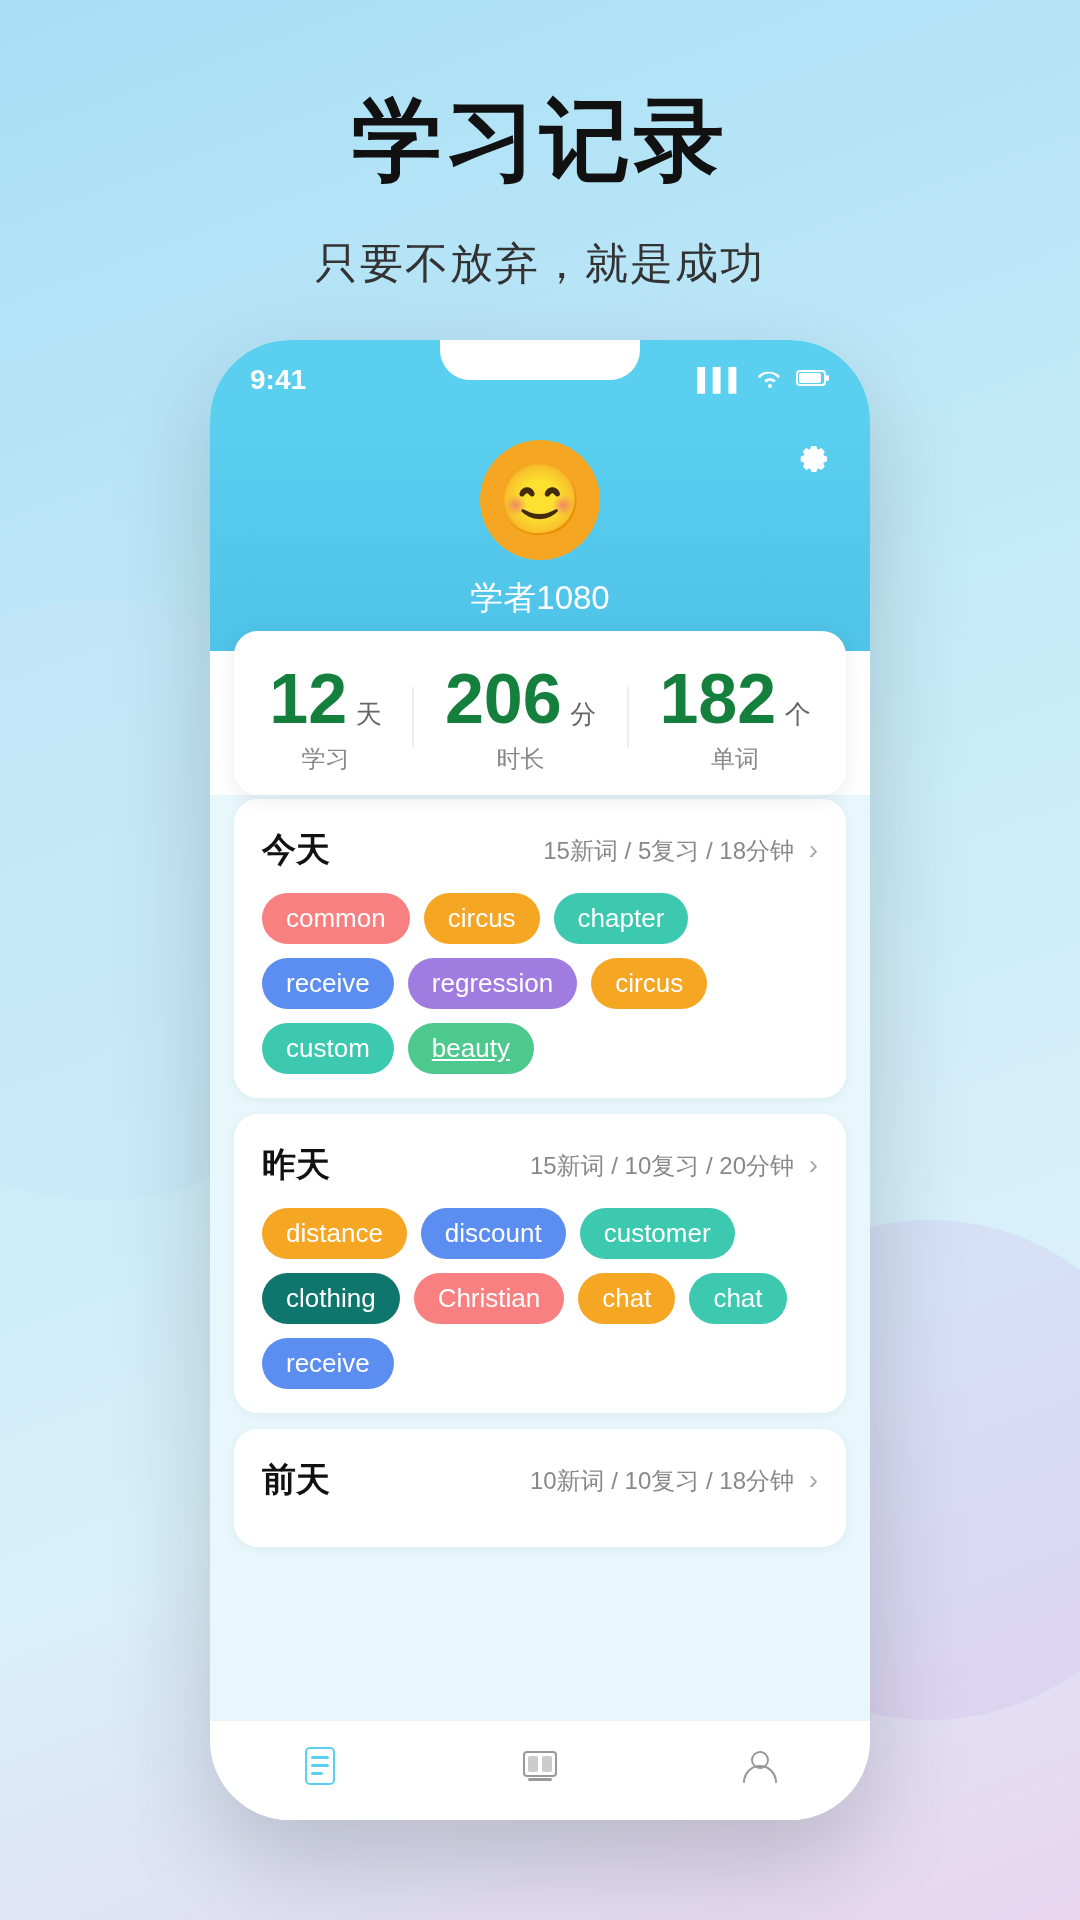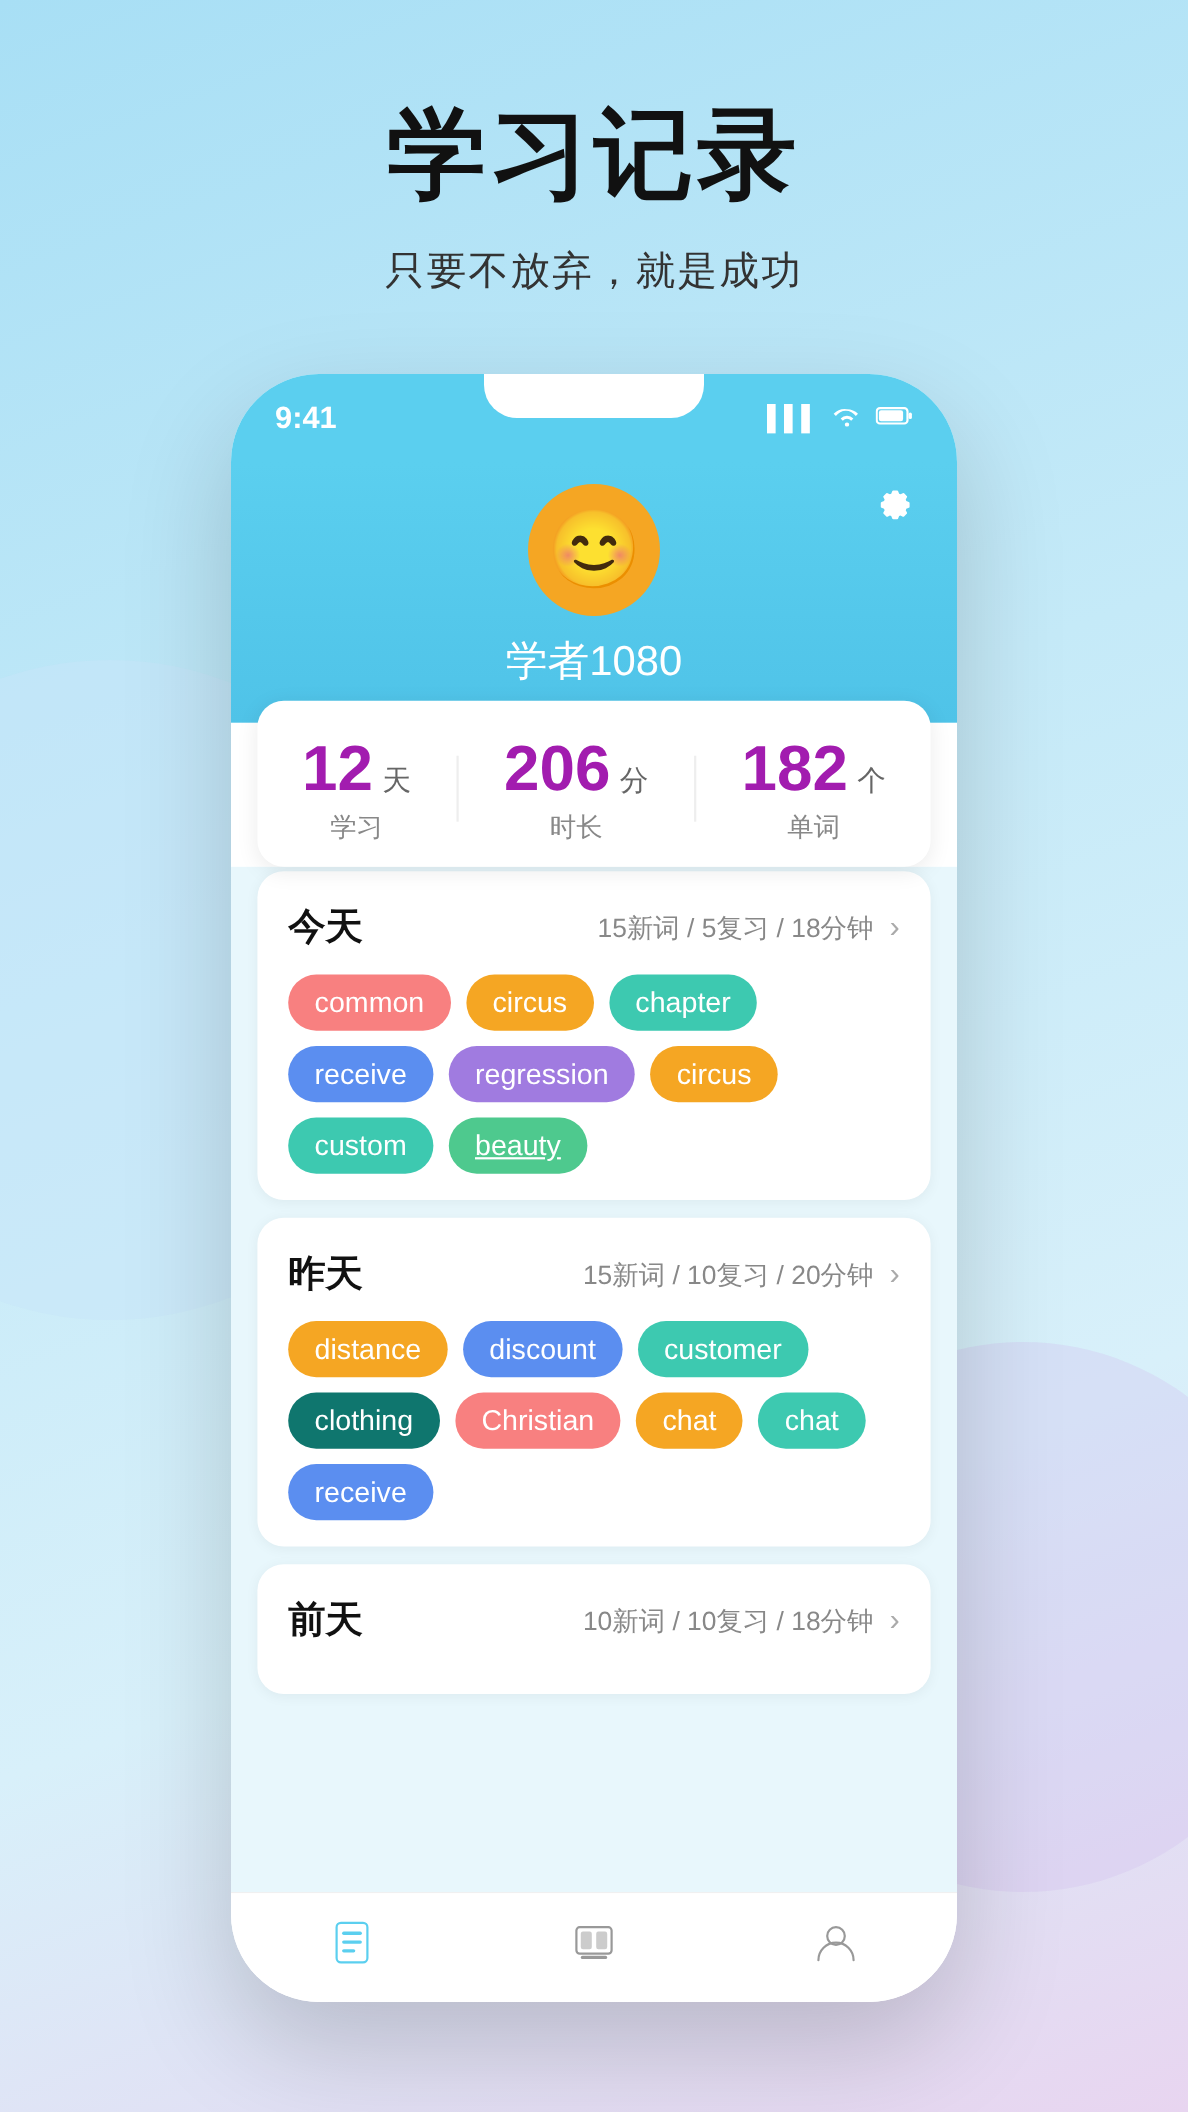--- a/index.html
+++ b/index.html
@@ -35,23 +35,23 @@
       position: relative;
       z-index: 2;
     }
     .page-title {
       font-size: 90px;
       font-weight: 900;
       color: #111;
       letter-spacing: 4px;
     }
     .page-subtitle {
-      font-size: 36px;
+      font-size: 43px;
       color: #333;
-      margin-top: 20px;
+      margin-top: 33px;
       letter-spacing: 2px;
     }
 
     
     .phone-shell {
       position: absolute;
       left: 50%;
       transform: translateX(-50%);
       top: 340px;
       width: 660px;
@@ -124,21 +124,21 @@
       background: #f5a623;
       border-radius: 50%;
       display: flex;
       align-items: center;
       justify-content: center;
       font-size: 70px;
       margin: 0 auto 16px;
     }
     .username {
       color: white;
-      font-size: 38px;
+      font-size: 33px;
       font-weight: 500;
     }
 
     
     .stats-card {
       background: white;
       border-radius: 24px;
       margin: 0 24px;
       padding: 28px 20px 20px;
       display: flex;
@@ -147,23 +147,23 @@
       flex-shrink: 0;
       margin-top: -20px;
       position: relative;
       z-index: 2;
       box-shadow: 0 4px 20px rgba(0,0,0,0.08);
     }
     .stat-item {
       text-align: center;
     }
     .stat-number {
-      font-size: 58px;
+      font-size: 70px;
       font-weight: 900;
-      color: #a21caf;
+      color: #15803d;
       display: inline;
     }
     .stat-unit {
       font-size: 26px;
       color: #666;
       margin-left: 4px;
     }
     .stat-label {
       font-size: 24px;
       color: #888;

